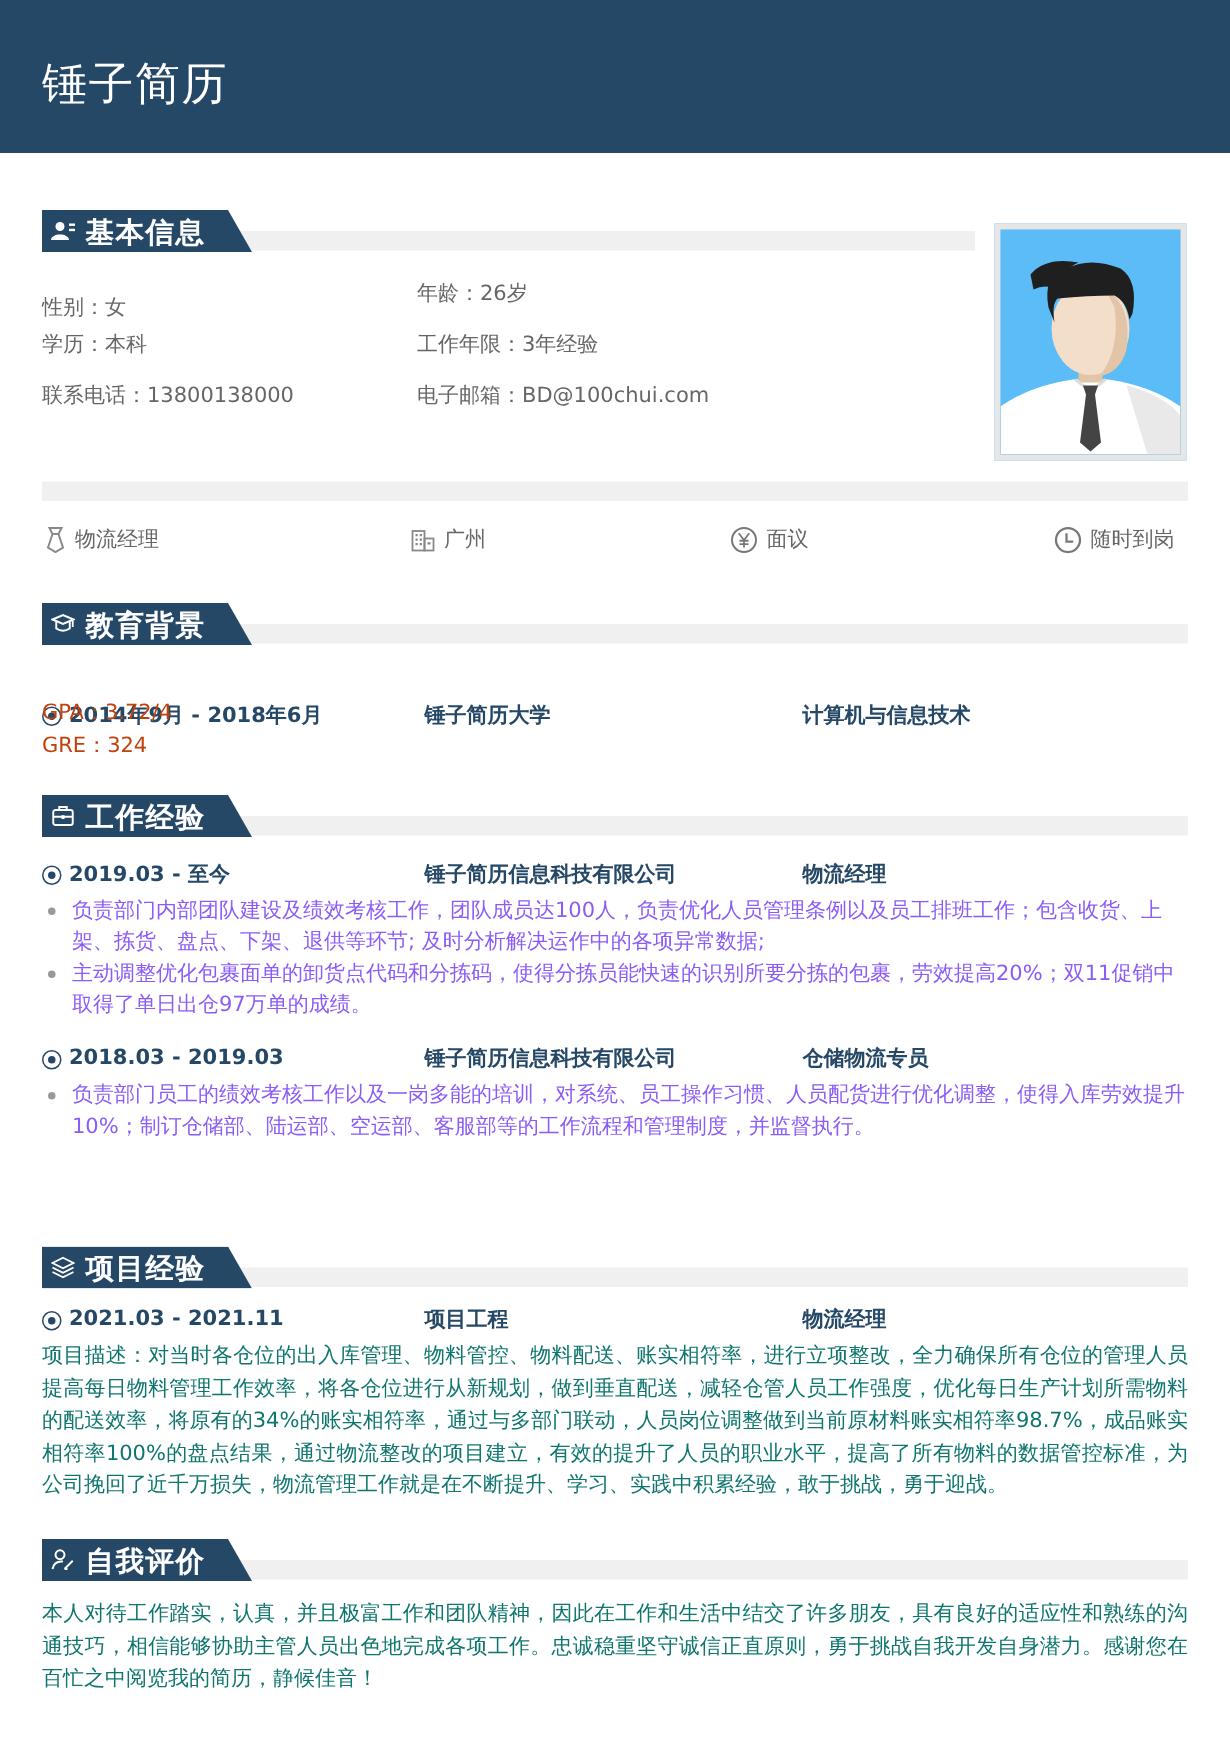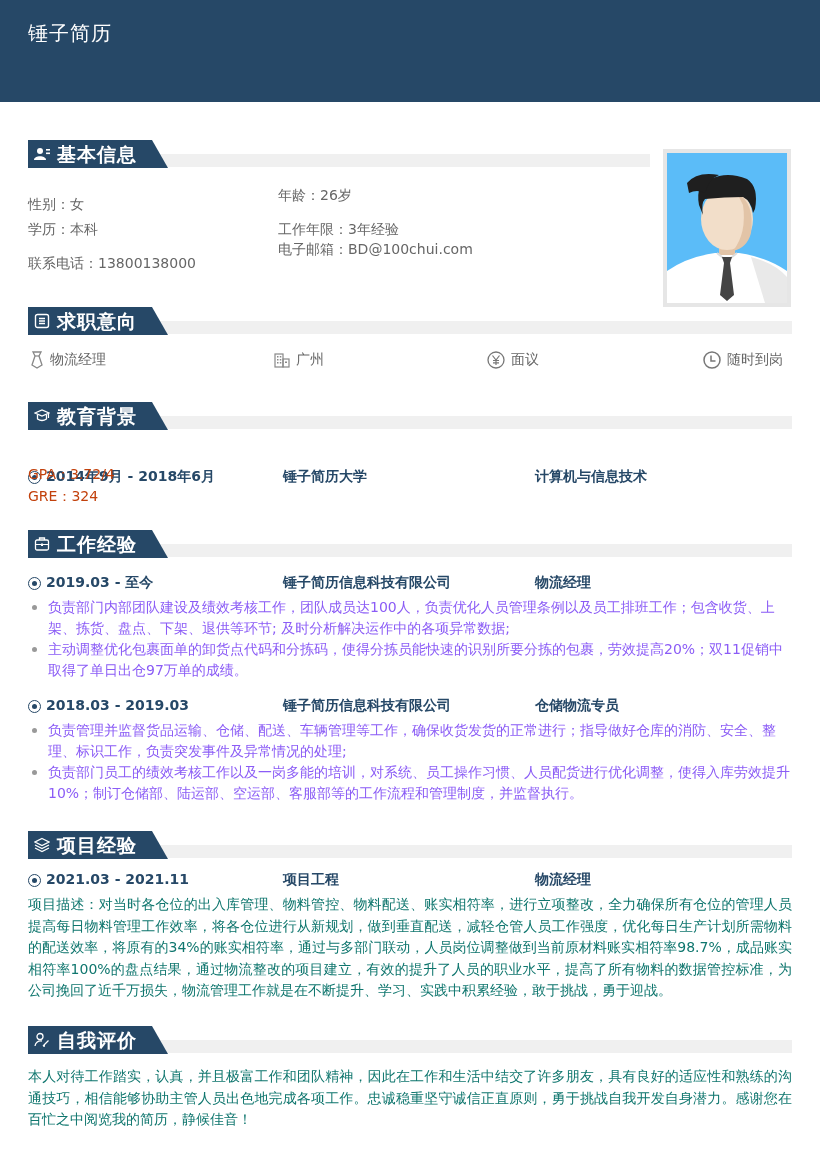--- a/index.html
+++ b/index.html
@@ -1,20 +1,20 @@
 <!DOCTYPE html>
 <html><head>
 <meta charset="utf-8">
 <style>
   * { box-sizing: border-box; margin: 0; padding: 0; }
   html, body { width: 820px; height: 1160px; background: #ffffff; overflow: hidden; }
   body { font-family: "DejaVu Sans", "Liberation Sans", sans-serif; color: #666; position: relative; }
 
   .header { position: absolute; left: 0; top: 0; width: 820px; height: 102px; background: #264867; }
-  .header .title { position: absolute; left: 28px; top: 20px; font-size: 20px; color: #fff; letter-spacing: 1px; }
+  .header .title { position: absolute; left: 28px; top: 36px; font-size: 30px; color: #fff; letter-spacing: 1px; }
   .header .motto { position: absolute; left: 28px; top: 65px; font-size: 13.5px; color: #fff; }
 
   .sec-head { position: absolute; left: 28px; height: 28px; width: 764px; }
   .sec-head .bar { position: absolute; left: 0; top: 14px; height: 13px; width: 100%; background: #f0f0f0; }
   .sec-head .tag { position: absolute; left: 0; top: 0; height: 28px; width: 140px; background: #264867;
       clip-path: polygon(0 0, 124px 0, 140px 28px, 0 28px); }
   .sec-head .tag-icon { position: absolute; left: 6px; top: 6px; width: 16px; height: 16px; }
   .sec-head .tag-text { position: absolute; left: 29px; top: 2px; font-size: 19px; font-weight: bold; color: #fff; letter-spacing: 1px; }
 
   .kv { position: absolute; font-size: 14px; color: #666; }
@@ -55,48 +55,39 @@
     </svg>
     <span class="tag-text">基本信息</span>
   </div>
 </div>
 
 <div class="kv" style="left:28px; top:196px;">性别：女</div>
 <div class="kv" style="left:278px; top:187px;">年龄：26岁</div>
 <div class="kv" style="left:28px; top:221px;">学历：本科</div>
 <div class="kv" style="left:278px; top:221px;">工作年限：3年经验</div>
 <div class="kv" style="left:28px; top:255px;">联系电话：13800138000</div>
-<div class="kv" style="left:278px; top:241px;text-align:center;">电子邮箱：BD@100chui.com</div>
+<div class="kv" style="left:278px; top:255px;text-align:center;">电子邮箱：BD@100chui.com</div>
 
 <div class="photo">
   <svg width="120" height="150" viewBox="0 0 120 150">
     <rect width="120" height="150" fill="#5bbcf8"></rect>
     <path d="M0 118 Q20 104 48 100 L72 100 Q100 104 120 118 L120 150 L0 150 Z" fill="#ffffff"></path>
     <path d="M84 104 Q108 110 120 124 L120 150 L98 150 Z" fill="#e9e9e9"></path>
     <rect x="52" y="86" width="16" height="16" fill="#e2c4a7"></rect>
     <ellipse cx="60" cy="66" rx="26" ry="31" fill="#f2dec9"></ellipse>
     <path d="M70 40 Q88 50 84 80 Q80 95 66 98 Q80 80 76 52 Z" fill="#e2c4a7"></path>
     <path d="M32 52 Q28 30 44 26 Q60 18 80 26 Q92 34 88 56 L86 60 Q84 48 76 44 Q58 44 38 46 Q34 50 36 62 Z" fill="#1f1f1f"></path>
     <path d="M20 30 Q30 18 52 22 Q42 26 38 40 Q30 36 22 40 Z" fill="#1f1f1f"></path>
     <path d="M50 100 L60 108 L70 100" fill="none" stroke="#dddddd" stroke-width="2"></path>
     <path d="M55 104 L65 104 L63 110 L67 142 L60 148 L53 142 L57 110 Z" fill="#444"></path>
   </svg>
 </div>
 
 <div class="sec-head" style="top:307px;">
   <div class="bar"></div>
-  <div class="tag">
-    <svg class="tag-icon" viewBox="0 0 16 16">
-      <rect x="1.5" y="1.5" width="13" height="13" rx="2" fill="none" stroke="#fff" stroke-width="1.4"></rect>
-      <line x1="5" y1="5.5" x2="11" y2="5.5" stroke="#fff" stroke-width="1.3"></line>
-      <line x1="5" y1="8" x2="11" y2="8" stroke="#fff" stroke-width="1.3"></line>
-      <line x1="5" y1="10.5" x2="11" y2="10.5" stroke="#fff" stroke-width="1.3"></line>
-    </svg>
-    <span class="tag-text">求职意向</span>
-  </div>
 </div>
 
 <div class="intent" style="left:30px;">
   <svg width="14" height="18" viewBox="0 0 14 18">
     <path d="M3 1 L11 1 L9 5 L12 14 L7 17 L2 14 L5 5 Z" fill="none" stroke="#888" stroke-width="1.3"></path>
     <line x1="5" y1="5" x2="9" y2="5" stroke="#888" stroke-width="1.2"></line>
   </svg>
   <span>物流经理</span>
 </div>
 <div class="intent" style="left:274px;">
@@ -173,21 +164,20 @@
   <li>主动调整优化包裹面单的卸货点代码和分拣码，使得分拣员能快速的识别所要分拣的包裹，劳效提高20%；双11促销中取得了单日出仓97万单的成绩。</li>
 </ul>
 
 <div class="row-head" style="top:697px;">
   <span class="dot"></span>
   <span class="c1">2018.03 - 2019.03</span>
   <span class="c2">锤子简历信息科技有限公司</span>
   <span class="c3">仓储物流专员</span>
 </div>
 <ul class="bullets" style="top:720px;">
-  <li>负责管理并监督货品运输、仓储、配送、车辆管理等工作，确保收货发货的正常进行；指导做好仓库的消防、安全、整理、标识工作，负责突发事件及异常情况的处理;</li>
   <li>负责部门员工的绩效考核工作以及一岗多能的培训，对系统、员工操作习惯、人员配货进行优化调整，使得入库劳效提升10%；制订仓储部、陆运部、空运部、客服部等的工作流程和管理制度，并监督执行。</li>
 </ul>
 
 <div class="sec-head" style="top:831px;">
   <div class="bar"></div>
   <div class="tag">
     <svg class="tag-icon" viewBox="0 0 16 16">
       <path d="M8 1.5 L15 5 L8 8.5 L1 5 Z" fill="none" stroke="#fff" stroke-width="1.3"></path>
       <path d="M1 8 L8 11.5 L15 8" fill="none" stroke="#fff" stroke-width="1.3"></path>
       <path d="M1 11 L8 14.5 L15 11" fill="none" stroke="#fff" stroke-width="1.3"></path>

